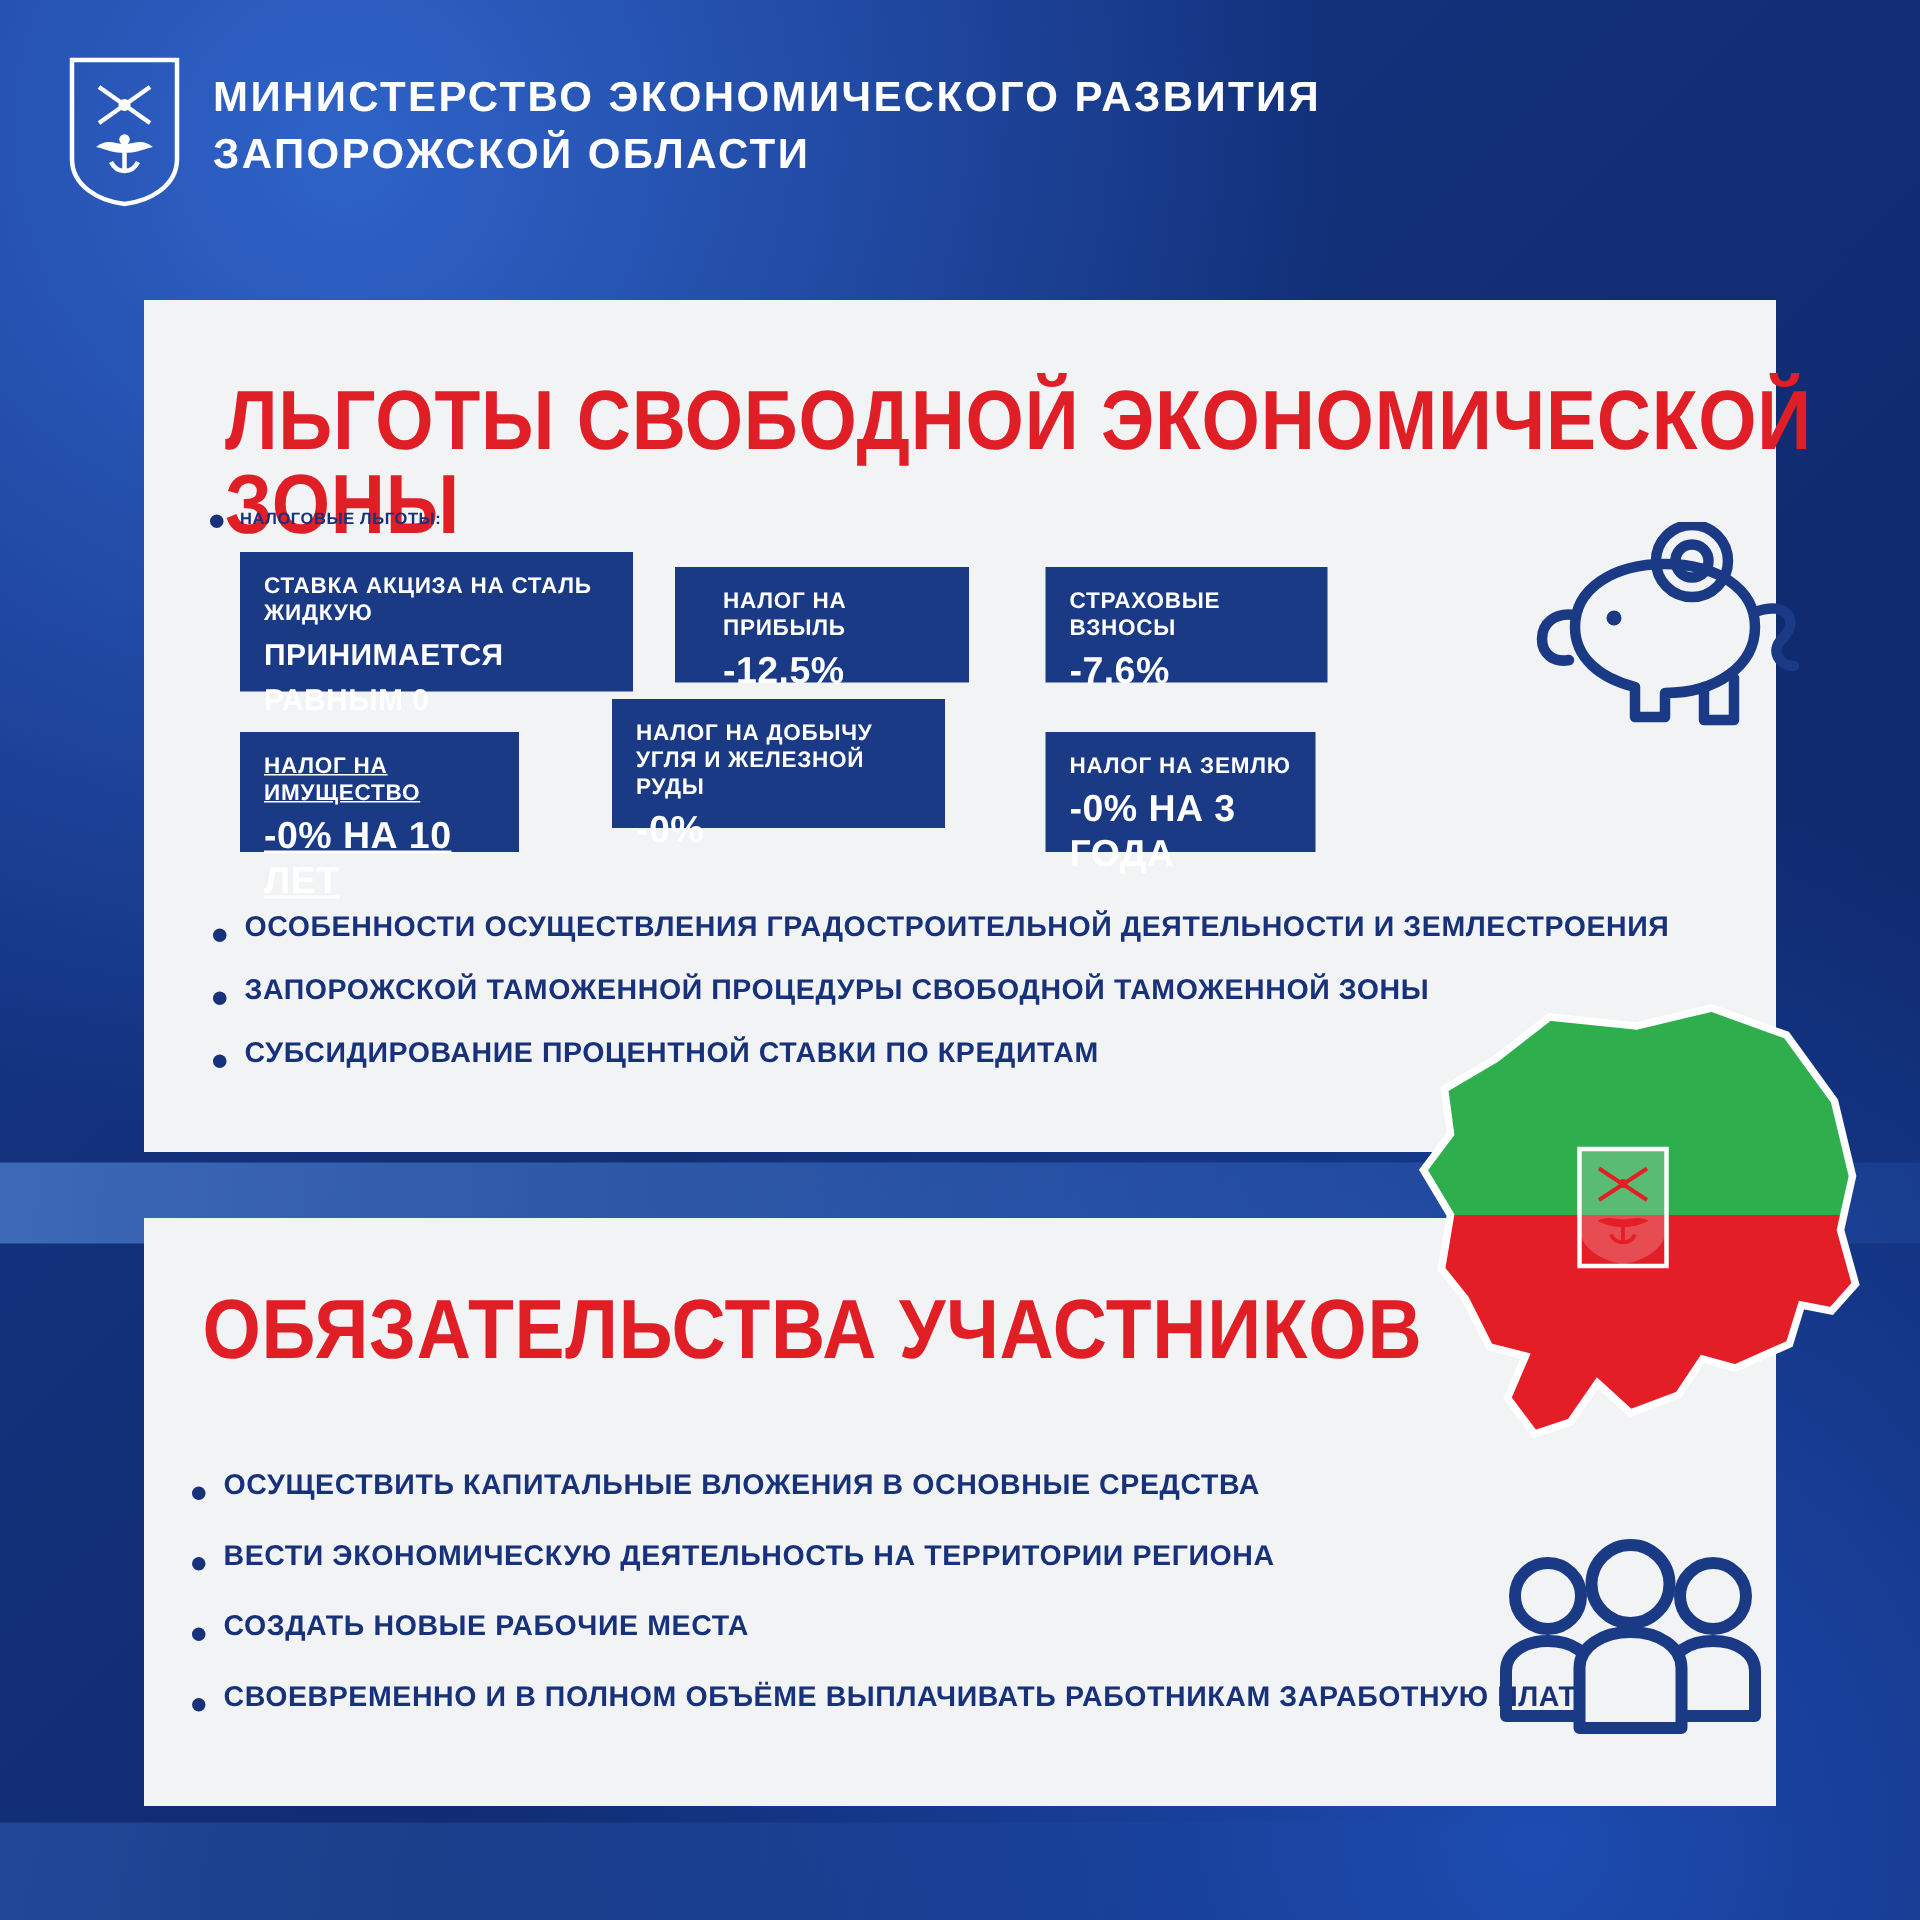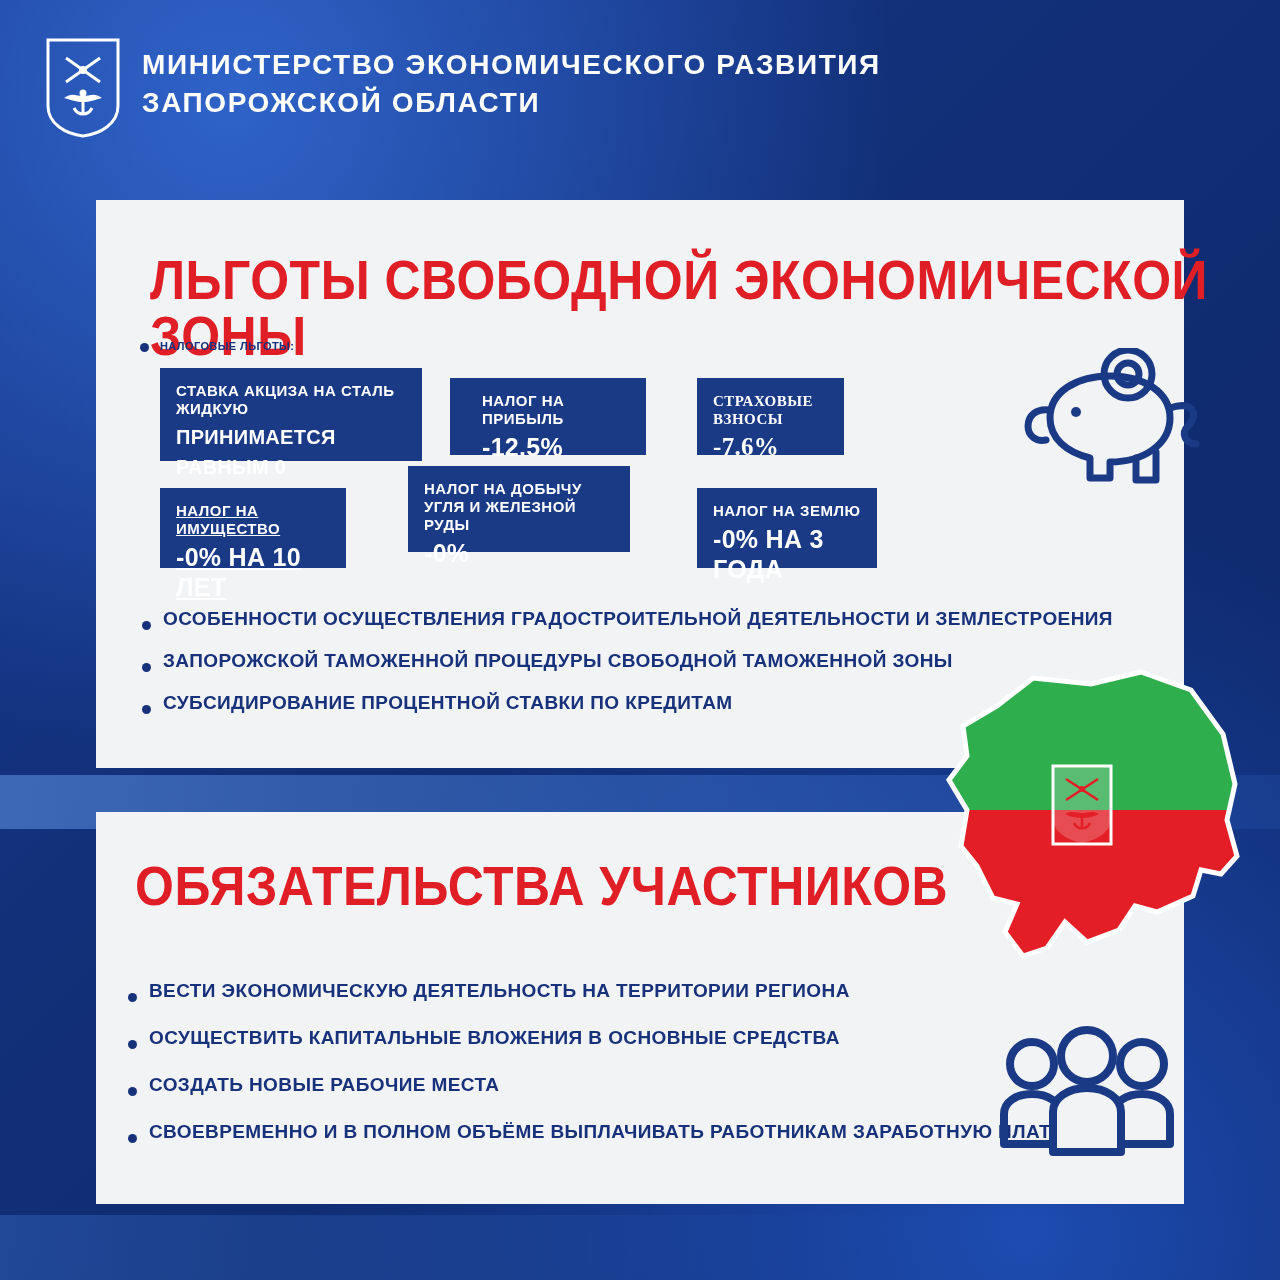--- a/index.html
+++ b/index.html
@@ -109,21 +109,21 @@
   #obligations-title {
     position: absolute;
     left: 135px;
     top: 858px;
     z-index: 6;
   }
 
   
   .bullet-row {
     display: flex;
-    align-items: flex-end;
+    align-items: center;
     gap: 12px;
     margin-bottom: 18px;
   }
   .bullet-dot {
     width: 9px;
     height: 9px;
     border-radius: 50%;
     background: #17317a;
     margin-top: 8px;
     flex: 0 0 auto;
@@ -188,21 +188,21 @@
     font-weight: bold;
     letter-spacing: 0.3px;
     line-height: 30px;
     margin-top: 4px;
     font-stretch: condensed;
   }
   .tax-box.small-value .tb-value { font-size: 20px; }
 
   #tax-box-0 { left: 160px; top: 368px;  width: 262px; height: 93px; }
   #tax-box-1 { left: 450px; top: 378px;  width: 196px; height: 77px; padding-left: 32px; }
-  #tax-box-2 { left: 697px; top: 378px;  width: 147px; height: 77px; font-family: Liberation Serif, serif; }
+  #tax-box-2 { left: 697px; top: 378px;  width: 188px; height: 77px; }
   #tax-box-3 { left: 160px; top: 488px;  width: 186px; height: 80px; text-decoration: underline; }
   #tax-box-4 { left: 408px; top: 466px;  width: 222px; height: 86px; }
   #tax-box-5 { left: 697px; top: 488px;  width: 180px; height: 80px; }
 
   
   #piggy {
     position: absolute;
     left: 1010px;
     top: 348px;
     width: 220px;
@@ -319,25 +319,25 @@
   </div>
 </div>
 
 <div class="card" id="card-obligations"></div>
 
 <div class="card-title" id="obligations-title">ОБЯЗАТЕЛЬСТВА УЧАСТНИКОВ</div>
 
 <div id="obligation-list">
   <div class="bullet-row">
     <div class="bullet-dot"></div>
+    <div class="bullet-text">ОСУЩЕСТВИТЬ КАПИТАЛЬНЫЕ ВЛОЖЕНИЯ В ОСНОВНЫЕ СРЕДСТВА</div>
+  </div>
+  <div class="bullet-row">
+    <div class="bullet-dot"></div>
     <div class="bullet-text">ВЕСТИ ЭКОНОМИЧЕСКУЮ ДЕЯТЕЛЬНОСТЬ НА ТЕРРИТОРИИ РЕГИОНА</div>
-  </div>
-  <div class="bullet-row">
-    <div class="bullet-dot"></div>
-    <div class="bullet-text">ОСУЩЕСТВИТЬ КАПИТАЛЬНЫЕ ВЛОЖЕНИЯ В ОСНОВНЫЕ СРЕДСТВА</div>
   </div>
   <div class="bullet-row">
     <div class="bullet-dot"></div>
     <div class="bullet-text">СОЗДАТЬ НОВЫЕ РАБОЧИЕ МЕСТА</div>
   </div>
   <div class="bullet-row">
     <div class="bullet-dot"></div>
     <div class="bullet-text">СВОЕВРЕМЕННО И В ПОЛНОМ ОБЪЁМЕ ВЫПЛАЧИВАТЬ РАБОТНИКАМ ЗАРАБОТНУЮ ПЛАТУ</div>
   </div>
 </div>

